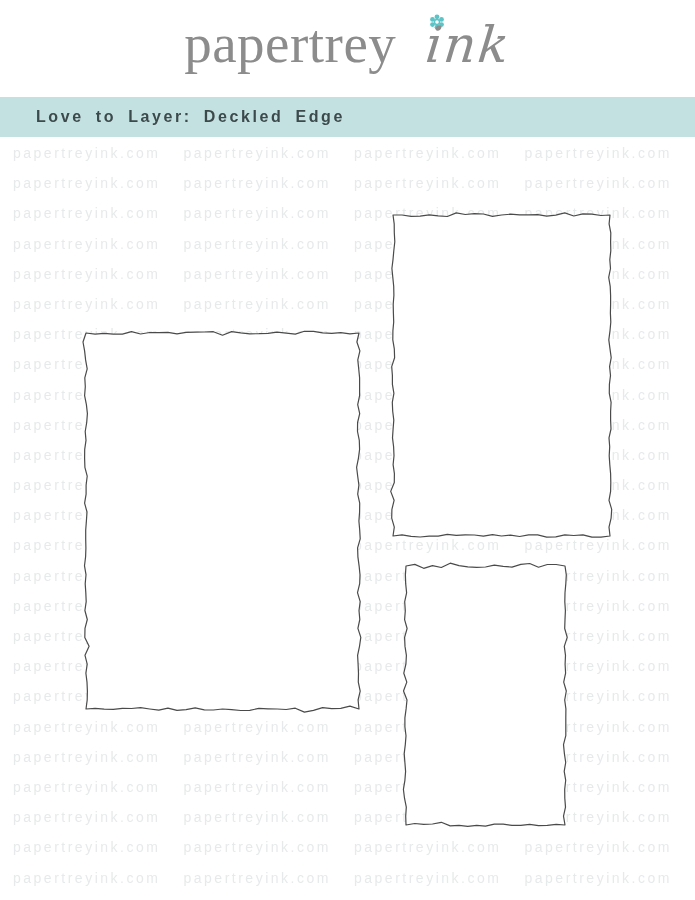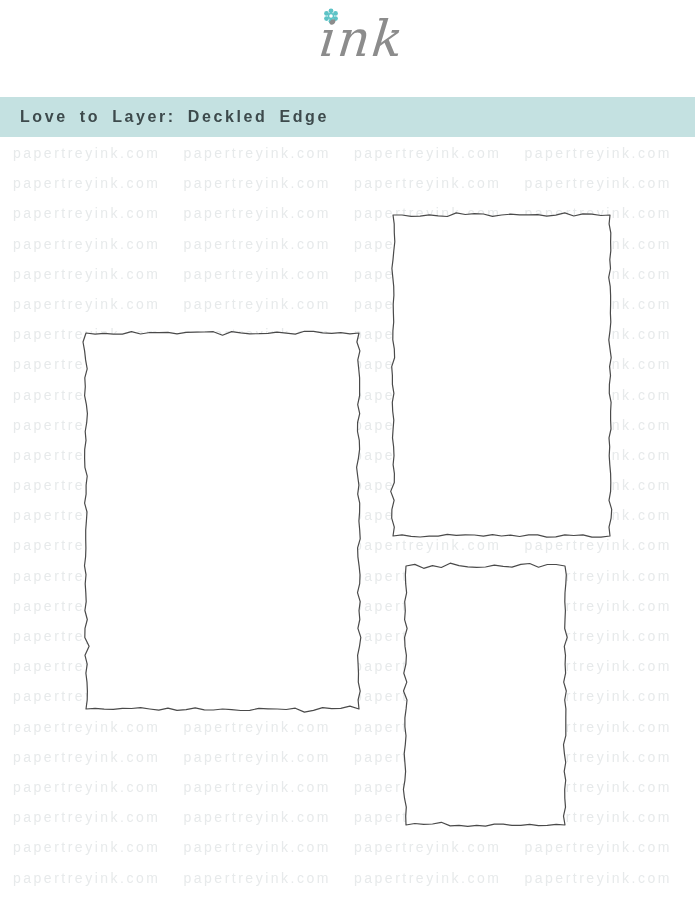--- a/index.html
+++ b/index.html
@@ -46,21 +46,21 @@
     transform:skewX(-6deg);
   }
   .flower{
     position:absolute;left:3px;top:-6px;width:16px;height:16px;
   }
   
   .banner{
     position:absolute;top:97px;left:0;width:695px;height:40px;
     background:var(--banner-bg);
     display:flex;align-items:center;justify-content:space-between;
-    padding:0 21px 0 20px;
+    padding:0 21px 0 36px;
     color:var(--banner-text);
     font-weight:bold;font-size:16px;
     letter-spacing:2.6px;word-spacing:5px;
     white-space:nowrap;
   }
   
   .watermark{
     position:absolute;top:145px;left:0;width:695px;height:755px;
     overflow:hidden;padding-left:13px;z-index:1;
   }
@@ -79,20 +79,21 @@
     stroke-width:1.2;
     stroke-linejoin:round;
   }
 </style>
 </head>
 <body>
 
 <div class="page">
 
   <div class="logo">
+    <span class="brand-serif">papertrey</span>
     <span class="brand-script-wrap">
       <svg class="flower" viewBox="0 0 16 16">
         <g fill="var(--flower-color)">
           <circle cx="8" cy="2.8" r="2.4"></circle>
           <circle cx="12.5" cy="5.4" r="2.4"></circle>
           <circle cx="12.5" cy="10.6" r="2.4"></circle>
           <circle cx="8" cy="13.2" r="2.4"></circle>
           <circle cx="3.5" cy="10.6" r="2.4"></circle>
           <circle cx="3.5" cy="5.4" r="2.4"></circle>
           <circle cx="8" cy="8" r="3.2"></circle>

